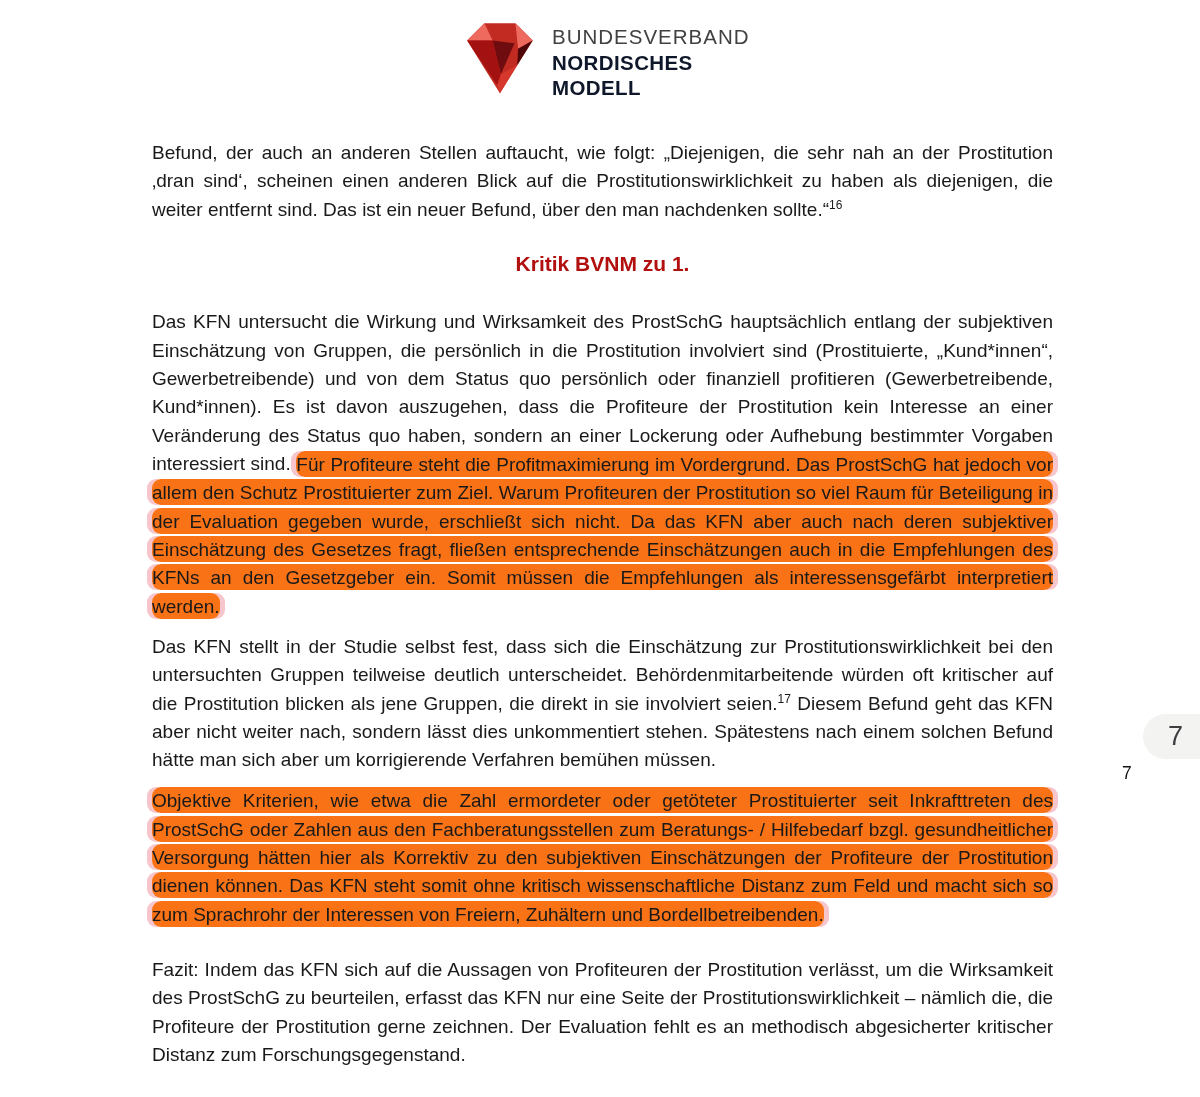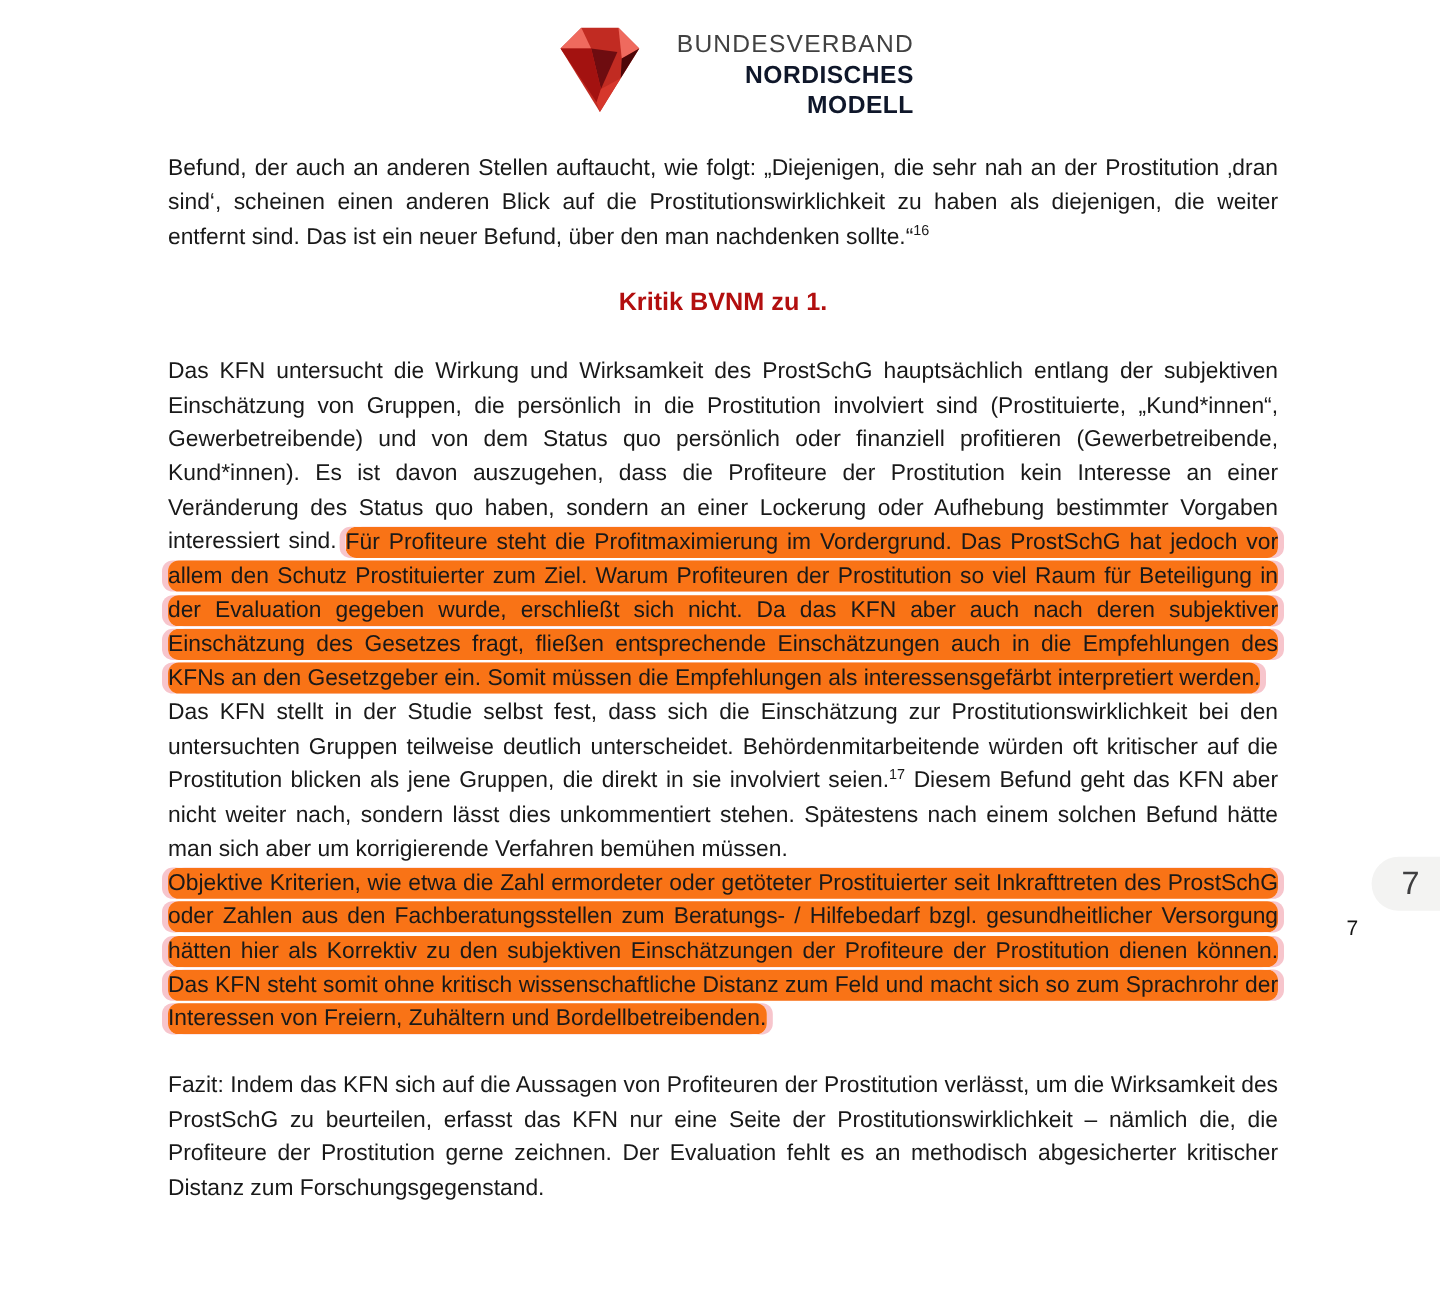--- a/index.html
+++ b/index.html
@@ -9,38 +9,38 @@
     height: 1097px;
     background: #ffffff;
     overflow: hidden;
     font-family: "Liberation Sans", sans-serif;
     color: #191919;
   }
 
   
   .logo { position: absolute; left: 458px; top: 10px; display: flex; }
   .logo-gem { width: 82px; height: 92px; }
-  .logo-text { margin-left: 24px; padding-top: 14px; text-align: right; }
+  .logo-text { margin-left: 12px; padding-top: 14px; }
   .logo-text .l1 {
     font-size: 20.5px; letter-spacing: 1px; color: #414141;
     font-weight: 400; line-height: 25.5px; white-space: nowrap;
   }
   .logo-text .l2, .logo-text .l3 {
     font-size: 20.5px; letter-spacing: 0.4px; color: #0f172a;
     font-weight: 700; line-height: 25.5px; white-space: nowrap;
   }
 
   
   .content {
     position: absolute;
     left: 140px; top: 127px;
     width: 925px;
   }
   .para {
-    margin: 0;
+    margin: 12px;
     font-size: 19px;
     line-height: 28.4px;
     text-align: justify;
     color: #191919;
   }
   .para.intro { margin-bottom: 27px; }
   .para.fazit { margin-top: 27px; }
   strong { font-weight: 400; }
   sup.fn {
     font-size: 12px;

